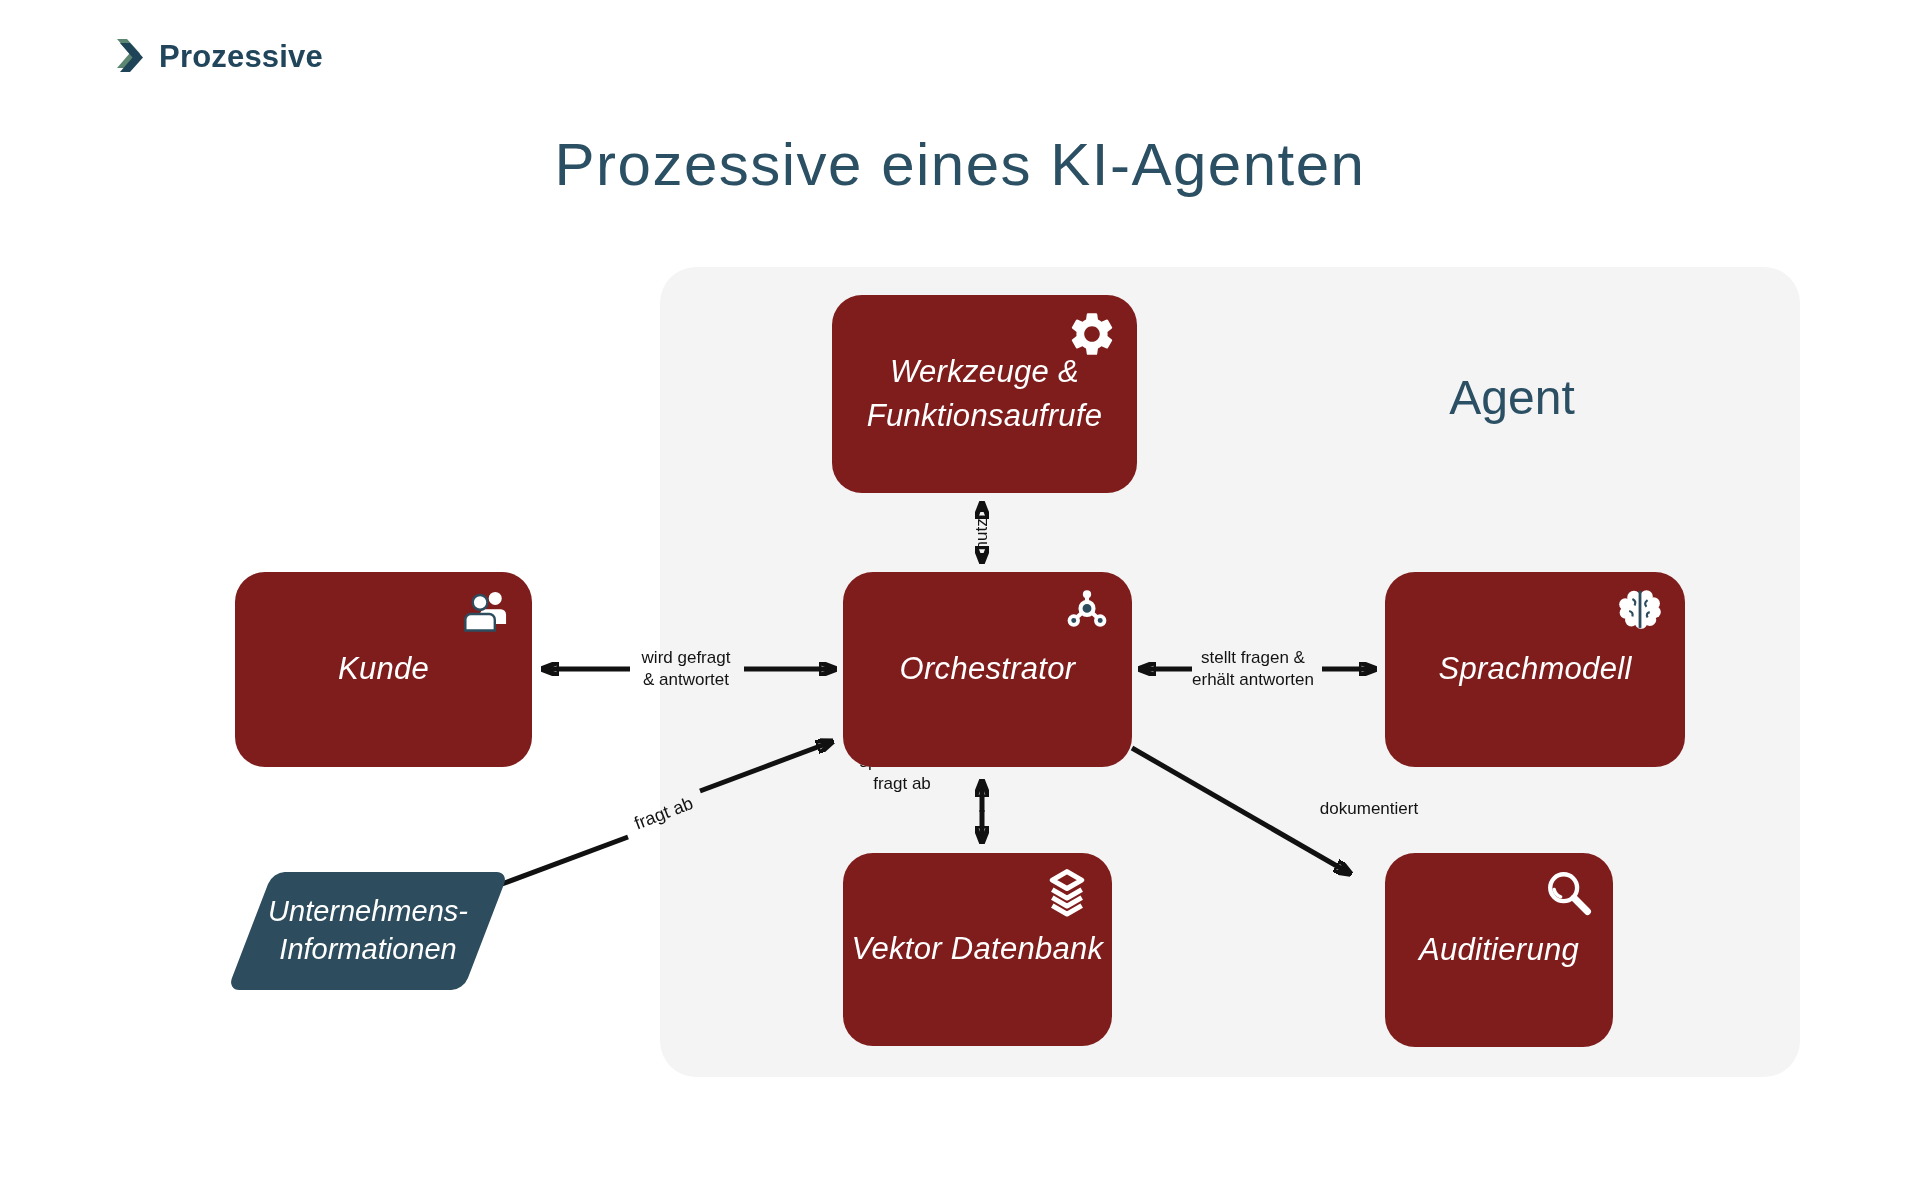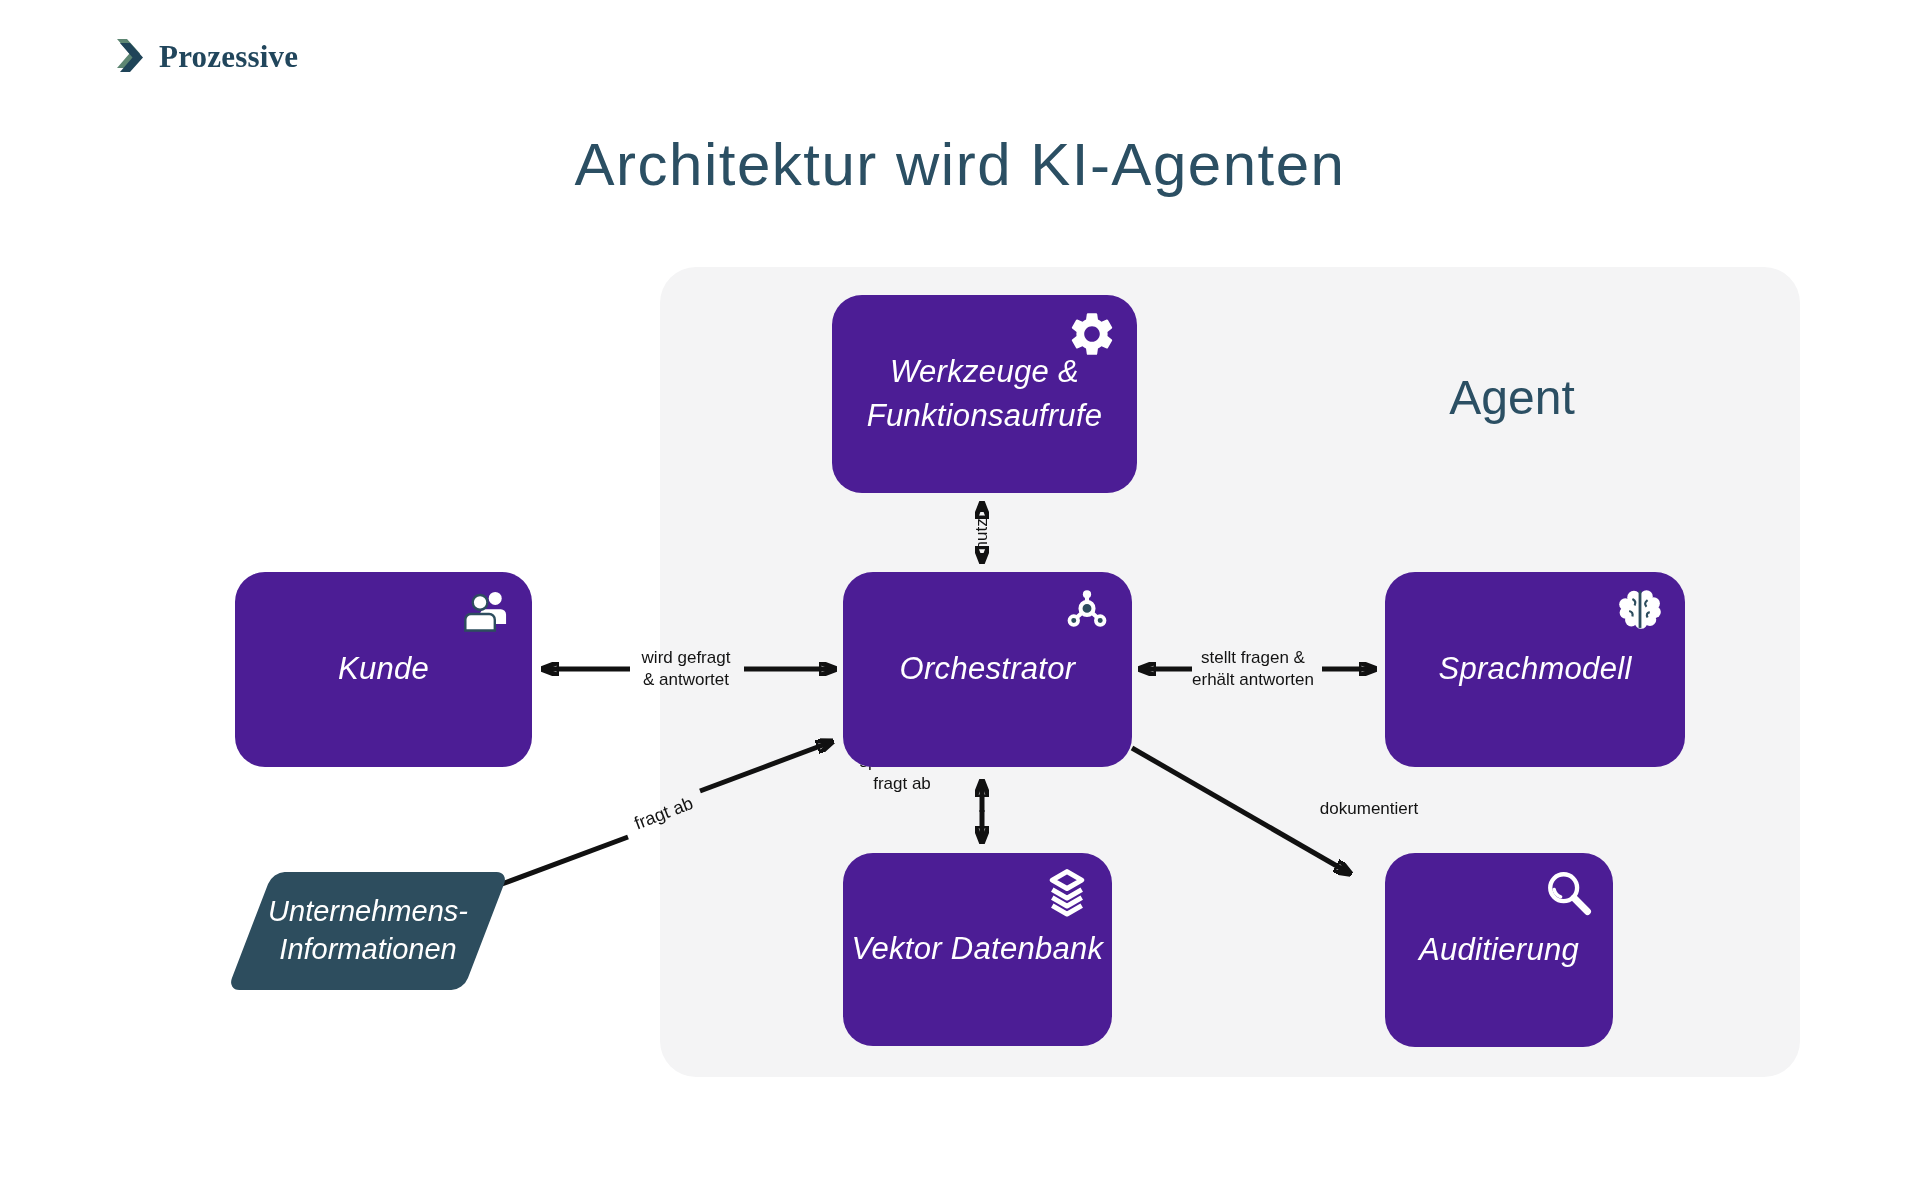--- a/index.html
+++ b/index.html
@@ -1,20 +1,20 @@
 <!DOCTYPE html>
 <html><head>
 <meta charset="utf-8">
 <style>
   html,body{margin:0;padding:0;background:#ffffff;}
   #canvas{position:relative;width:1920px;height:1200px;background:#ffffff;overflow:hidden;
           font-family:"Liberation Sans",sans-serif;}
 
   
-  #logo{position:absolute;left:116px;top:38px;display:flex;align-items:center;gap:9px;font-family:Liberation Serif, serif;}
+  #logo{position:absolute;left:116px;top:38px;display:flex;align-items:center;gap:9px;}
   #logo svg{width:34px;height:38px;display:block;}
   #logo .logo-text{font-size:31px;font-weight:600;color:#21465c;letter-spacing:.2px;}
 
   
   #title{position:absolute;left:0;top:130px;width:100%;text-align:center;
          font-size:60px;font-weight:300;letter-spacing:1.5px;color:#2b4f63;}
   #agent-label{position:absolute;left:1512px;top:397px;transform:translate(-50%,-50%);
          font-size:48px;font-weight:400;color:#2b4f63;text-align:center;}
 
   
@@ -29,21 +29,21 @@
   .elabel{position:absolute;z-index:2;transform:translate(-50%,-50%);
           font-size:17px;line-height:1.32;color:#131313;text-align:center;white-space:pre-line;}
   #elabel-kunde{left:686px;top:669px;}
   #elabel-sprach{left:1253px;top:669px;}
   #elabel-nutzt{left:982px;top:532px;transform:translate(-50%,-50%) rotate(-90deg);font-size:17px;}
   #elabel-vektor{left:902px;top:773px;}
   #elabel-fragtab{left:664px;top:814px;transform:translate(-50%,-50%) rotate(-21deg);font-size:18px;}
   #elabel-dok{left:1369px;top:809px;}
 
   
-  .node{position:absolute;background:#4c1d95;border-radius:30px;color:#ffffff;z-index:3;
+  .node{position:absolute;background:#7f1d1d;border-radius:30px;color:#ffffff;z-index:3;
         display:flex;align-items:center;justify-content:center;}
   .node .nlabel{font-style:italic;font-size:31px;line-height:1.42;text-align:center;
         white-space:pre-line;letter-spacing:.3px;}
   .node .icon{position:absolute;top:13px;right:19px;width:52px;height:52px;}
   .node .icon svg{width:100%;height:100%;display:block;}
 
   #node-werkzeuge{left:832px;top:295px;width:305px;height:198px;}
   #node-kunde{left:235px;top:572px;width:297px;height:195px;}
   #node-orchestrator{left:843px;top:572px;width:289px;height:195px;}
   #node-sprachmodell{left:1385px;top:572px;width:300px;height:195px;}
@@ -64,21 +64,21 @@
 <div id="canvas">
 
   <div id="logo">
     <svg viewBox="0 0 34 38" aria-hidden="true">
       <polygon points="1,1 11,1 24,15.5 11,30 1,30 13.5,15.5" fill="#5d8672"></polygon>
       <polygon points="4,5 14,5 27,19.5 14,34 4,34 16.5,19.5" fill="#1f4458"></polygon>
     </svg>
     <span class="logo-text">Prozessive</span>
   </div>
 
-  <div id="title">Architektur wird KI-Agenten</div>
+  <div id="title">Prozessive eines KI-Agenten</div>
 
   <div id="agent-container"></div>
   <div id="agent-label">Agent</div>
 
   <svg id="edges" aria-hidden="true">
     <defs>
       <marker id="ah" viewBox="0 0 18 14" markerWidth="18" markerHeight="14" refX="15" refY="7" orient="auto-start-reverse" markerUnits="userSpaceOnUse">
         <path d="M0,0 L18,7 L0,14 Z" fill="#111111" stroke="none"></path>
       </marker>
     </defs>

